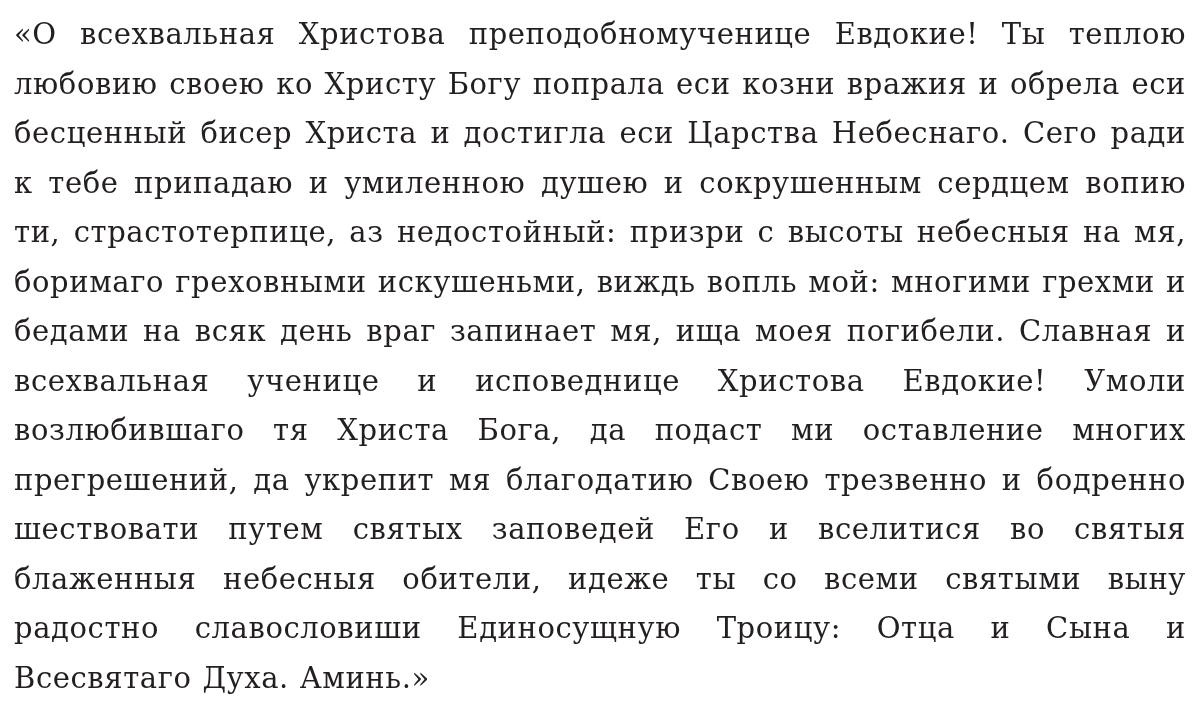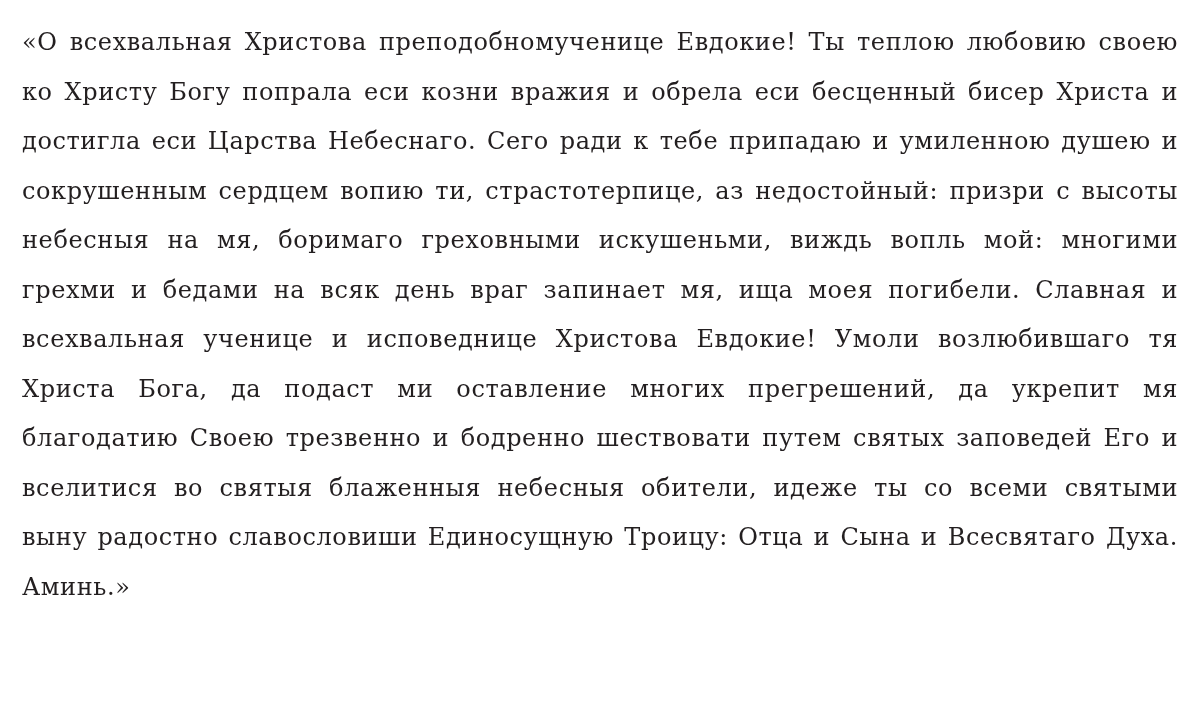--- a/index.html
+++ b/index.html
@@ -16,29 +16,29 @@
   .page {
     box-sizing: border-box;
     width: 1200px;
     height: 726px;
     padding: 10px 14px 0 14px;
     background: #ffffff;
   }
   .prayer-text {
     color: #231f20;
     font-family: "DejaVu Serif", serif;
-    font-size: 24px;
+    font-size: 29px;
     line-height: 49.5px;
     text-align: justify;
     text-align-last: left;
     letter-spacing: 0.6px;
     word-spacing: 1px;
     font-weight: 500;
     white-space: pre-wrap;
-    margin: 8px;
+    margin: 0;
   }
 </style>
 </head>
 <body>
 
 <div class="page">
   <p class="prayer-text">«О всехвальная Христова преподобномученице Евдокие! Ты теплою любовию своею ко Христу Богу попрала еси козни вражия и обрела еси бесценный бисер Христа и достигла еси Царства Небеснаго. Сего ради к тебе припадаю и умиленною душею и сокрушенным сердцем вопию ти, страстотерпице, аз недостойный: призри с высоты небесныя на мя, боримаго греховными искушеньми, виждь вопль мой: многими грехми и бедами на всяк день враг запинает мя, ища моея погибели. Славная и всехвальная ученице и исповеднице Христова Евдокие! Умоли возлюбившаго тя Христа Бога, да подаст ми оставление многих прегрешений, да укрепит мя благодатию Своею трезвенно и бодренно шествовати путем святых заповедей Его и вселитися во святыя блаженныя небесныя обители, идеже ты со всеми святыми выну радостно славословиши Единосущную Троицу: Отца и Сына и Всесвятаго Духа. Аминь.»</p>
 </div>
 
 </body></html>

